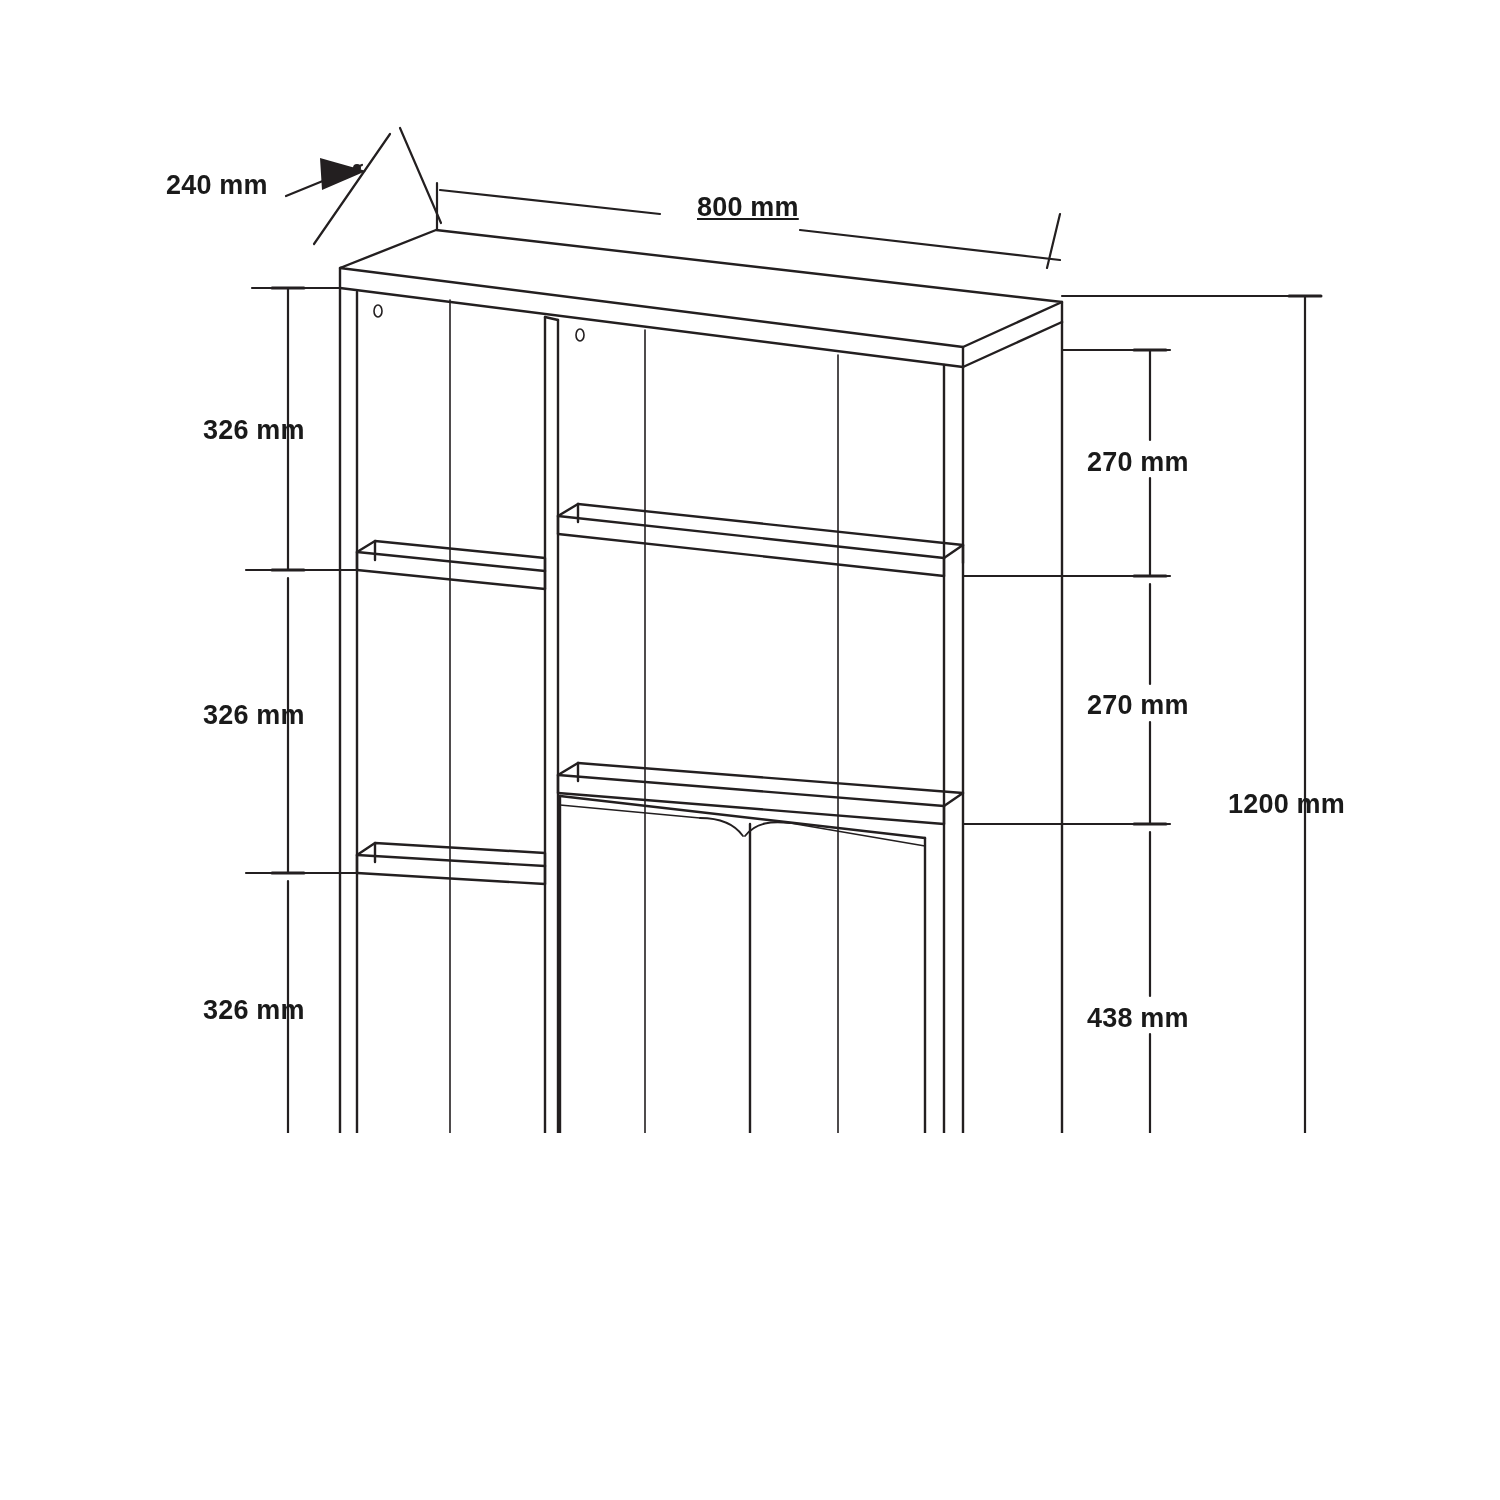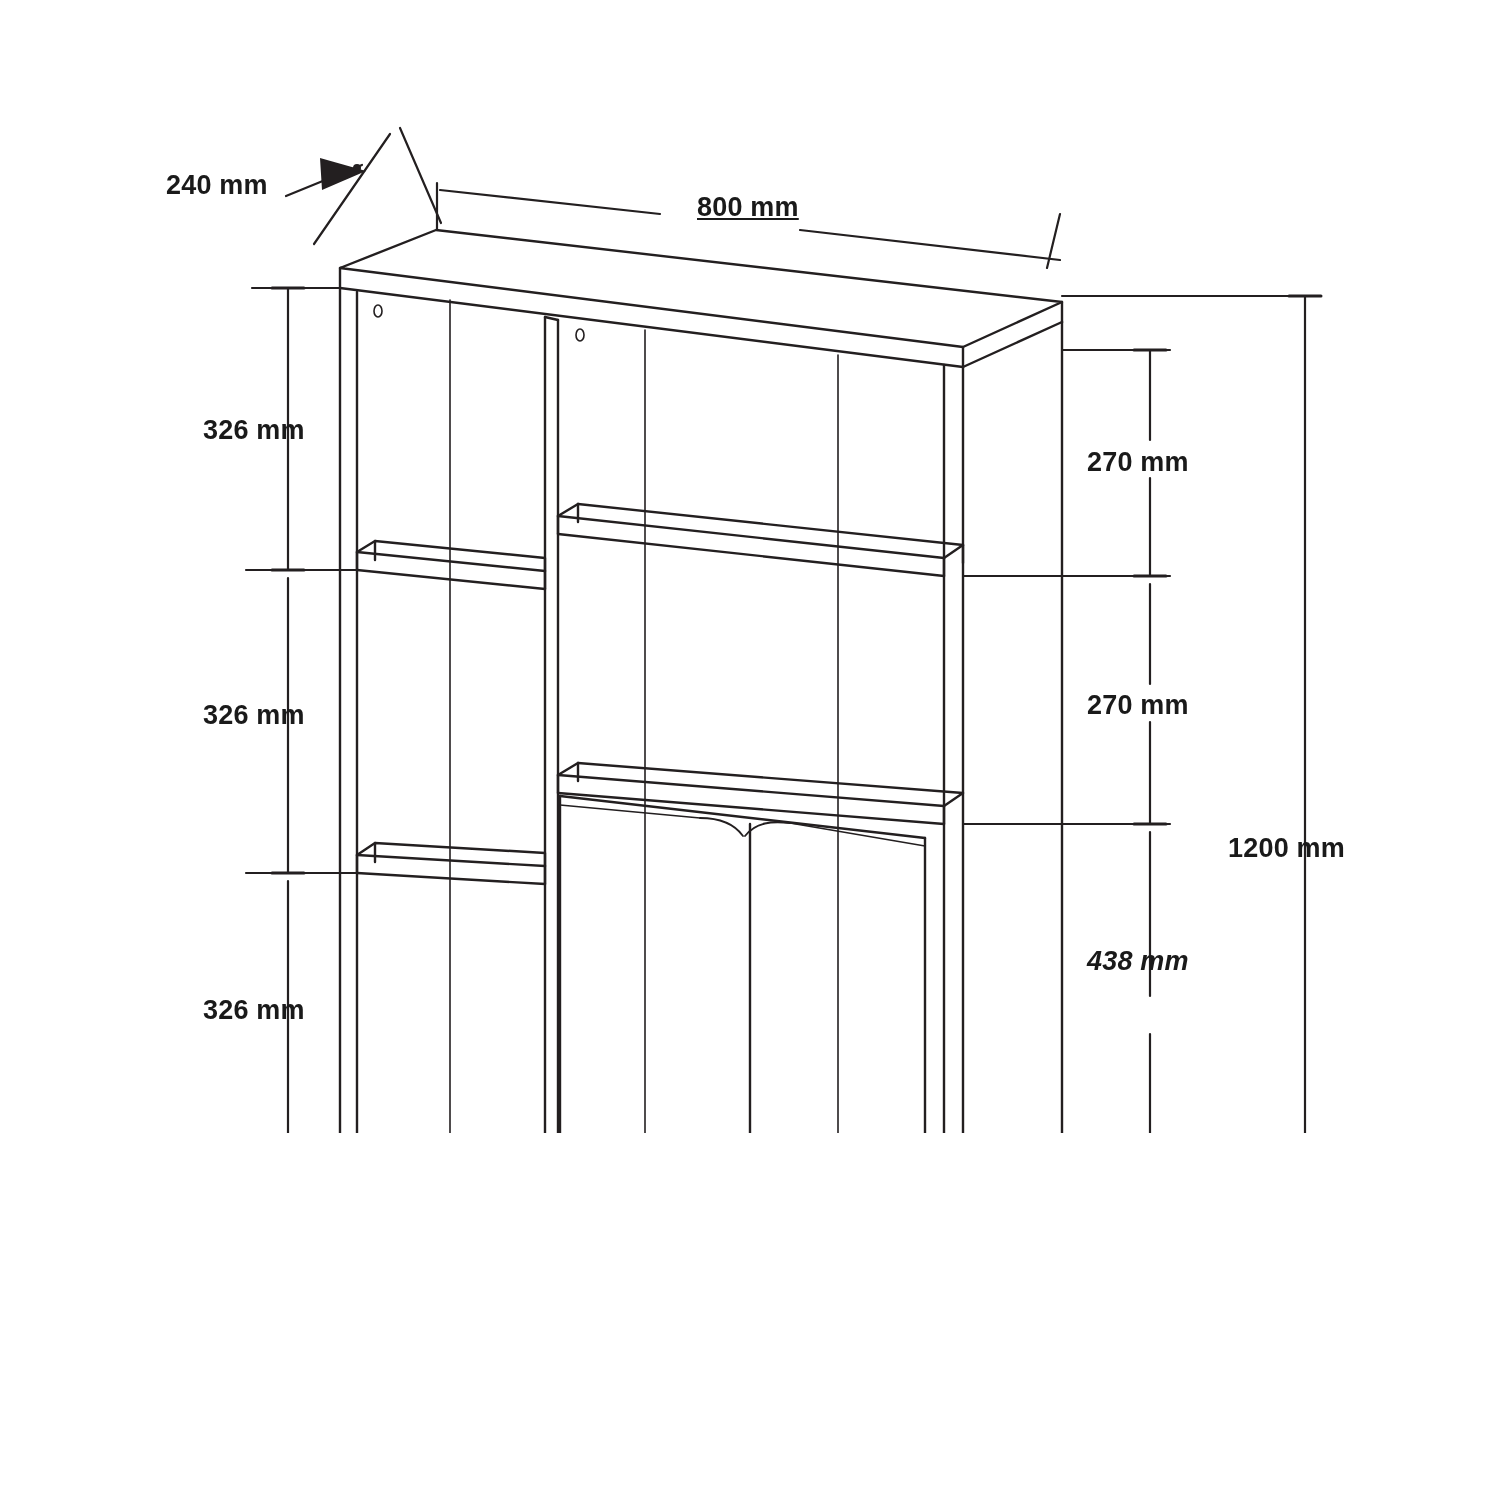--- a/index.html
+++ b/index.html
@@ -228,27 +228,27 @@
         <path d="M1289 296 L1321 296"></path>
         <path d="M1289 1293 L1321 1293"></path>
       </g>
     </g>
   </svg>
 
   <div class="dim-label big" style="left:166px; top:170px;">240 mm</div>
 
   <div class="dim-label big" style="left:697px; top:192px;text-decoration:underline;">800 mm</div>
 
-  <div class="dim-label big" style="left:1228px; top:789px;margin-top:44px;">1200 mm</div>
+  <div class="dim-label big" style="left:1228px; top:789px;">1200 mm</div>
 
   <div class="dim-label big" style="left:203px; top:415px;">326 mm</div>
 
   <div class="dim-label big" style="left:203px; top:700px;">326 mm</div>
 
   <div class="dim-label big" style="left:203px; top:995px;">326 mm</div>
 
   <div class="dim-label big" style="left:1087px; top:447px;">270 mm</div>
 
   <div class="dim-label big" style="left:1087px; top:690px;">270 mm</div>
 
-  <div class="dim-label big" style="left:1087px; top:946px;font-style:italic;">438 mm</div>
+  <div class="dim-label big" style="left:1087px; top:1003px;">438 mm</div>
 
 </div>
 
 </body></html>

